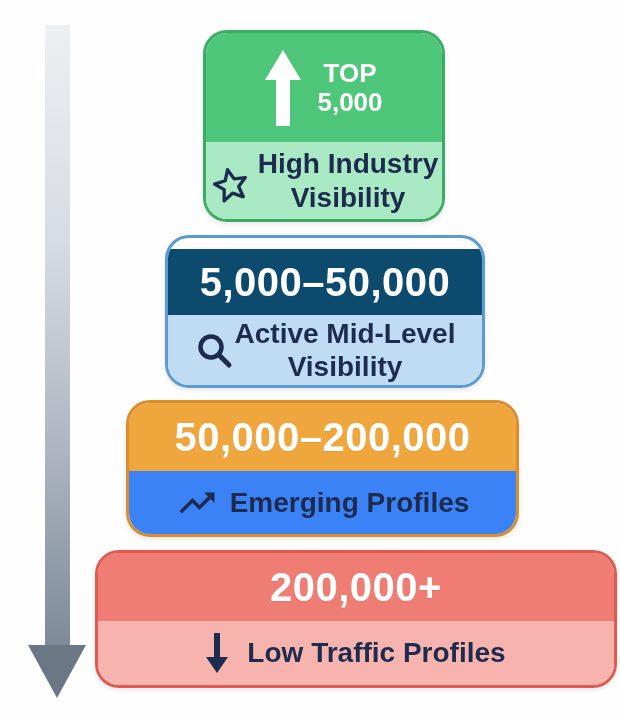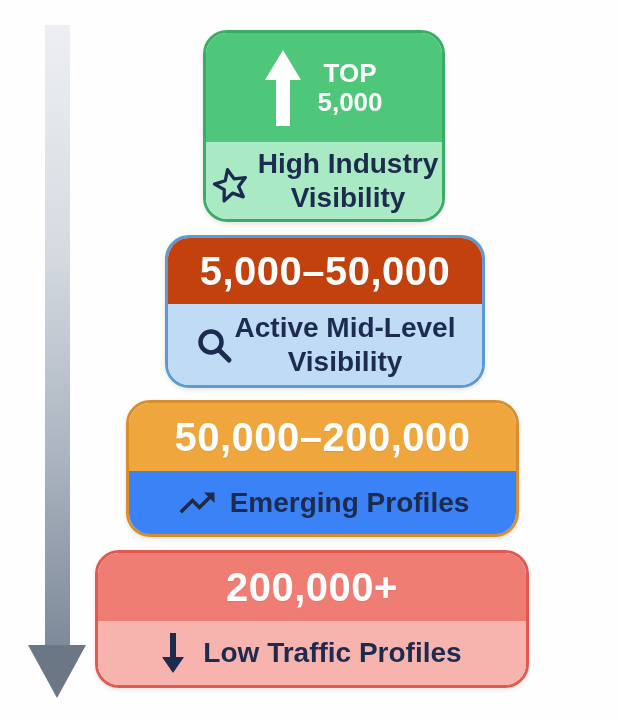--- a/index.html
+++ b/index.html
@@ -87,21 +87,21 @@
   #tier-1 .star-wrap { transform: rotate(-12deg); margin-top: 10px; }
 
   #tier-2 { left: 165px; top: 235px; width: 320px; height: 153px; }
   #tier-2 .tier-main { height: 66px; }
   #tier-2 .tier-sub { gap: 0; }
 
   #tier-3 { left: 126px; top: 400px; width: 393px; height: 137px; }
   #tier-3 .tier-main { height: 68px; }
   #tier-3 .tier-sub { gap: 12px; }
 
-  #tier-4 { left: 95px; top: 550px; width: 434px; height: 138px; }
+  #tier-4 { left: 95px; top: 550px; width: 522px; height: 138px; }
   #tier-4 .tier-main { height: 68px; }
   #tier-4 .tier-sub { gap: 19px; }
 </style>
 </head>
 <body>
 
 <div class="canvas">
 
   <div class="arrow-shaft"></div>
   <div class="arrow-head"></div>
@@ -123,21 +123,21 @@
         </svg>
       </span>
       <div class="label-text">
         <div>High Industry</div>
         <div>Visibility</div>
       </div>
     </div>
   </div>
 
   <div class="tier" id="tier-2" style="border-color:#5c9bd2;">
-    <div class="tier-main" style="background:#c2410c;">
+    <div class="tier-main" style="background:#0c4a6e;margin-top:11px;">
       <span class="range-text">5,000–50,000</span>
     </div>
     <div class="tier-sub" style="background:#bfdcf4;">
       <svg class="icon" width="40" height="40" viewBox="0 0 40 40" style="margin-top:4px;">
         <circle cx="16" cy="15" r="10.5" fill="none" stroke="#1d2b4e" stroke-width="4.5"></circle>
         <line x1="24" y1="23" x2="34" y2="33" stroke="#1d2b4e" stroke-width="5" stroke-linecap="round"></line>
       </svg>
       <div class="label-text">
         <div>Active Mid-Level</div>
         <div>Visibility</div>

